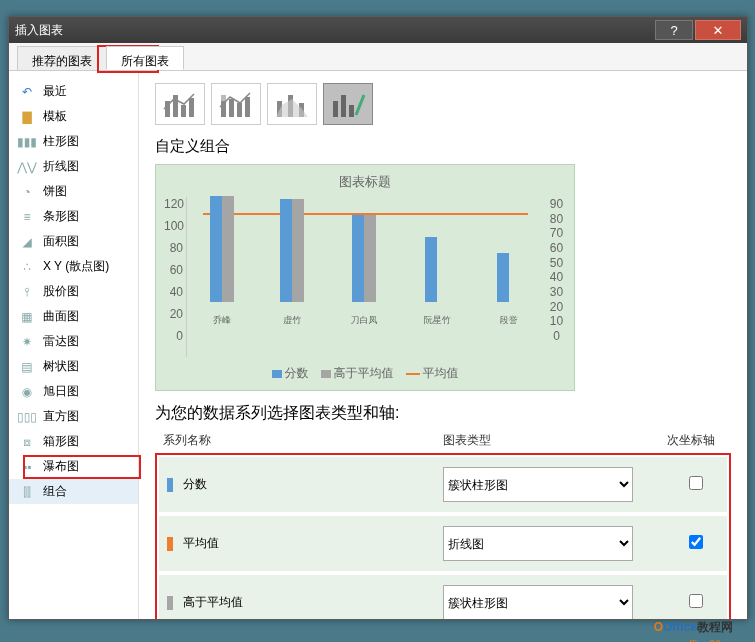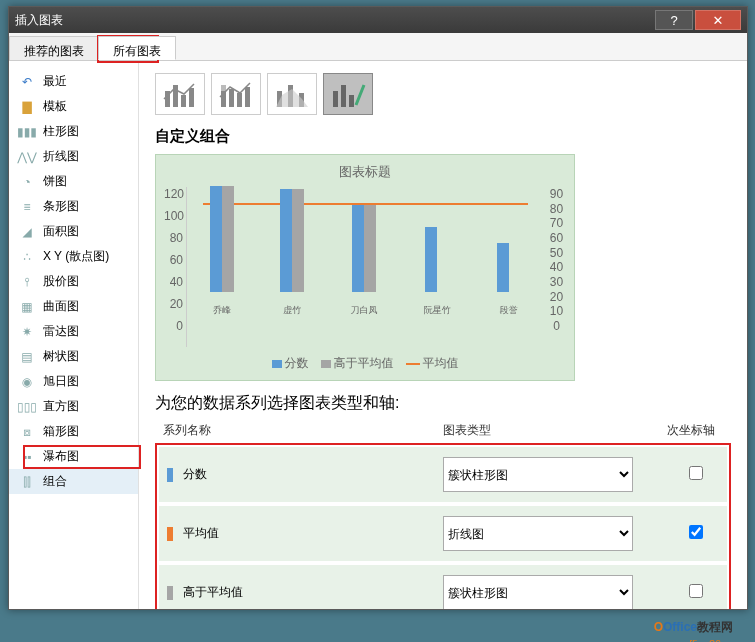--- a/index.html
+++ b/index.html
@@ -1,37 +1,37 @@
 <!DOCTYPE html>
 <html><head>
 <meta charset="utf-8">
 <style>
 *{box-sizing:border-box;margin:0;padding:0;font-family:"Microsoft YaHei","SimSun",sans-serif;font-size:12px}
 body{background:#4a7a8a;width:755px;height:642px;position:relative;overflow:hidden}
-.window{position:absolute;top:6px;left:8px;width:740px;height:604px;background:#fff;border:1px solid #5a5a5a;box-shadow:0 0 8px rgba(0,0,0,.4)}
+.window{position:absolute;top:16px;left:8px;width:740px;height:604px;background:#fff;border:1px solid #5a5a5a;box-shadow:0 0 8px rgba(0,0,0,.4)}
 .titlebar{height:26px;background:linear-gradient(#4d4d4d,#3a3a3a);color:#fff;display:flex;align-items:center;padding:0 6px}
 .titlebar .title{flex:1;font-size:12px}
 .titlebar .btn{width:38px;height:20px;margin-left:2px;display:flex;align-items:center;justify-content:center;color:#fff;font-size:13px;border:1px solid rgba(255,255,255,.2)}
 .titlebar .help{background:#555}
 .titlebar .close{background:#c94f3e;width:46px}
-.tabs{display:flex;border-bottom:1px solid #ccc;background:#f5f5f5;height:28px;padding-left:0}
+.tabs{display:flex;border-bottom:1px solid #ccc;background:#f5f5f5;height:28px;padding-left:8px}
 .tab{padding:6px 14px;border:1px solid #ccc;border-bottom:none;background:#eee;margin-right:-1px;margin-top:3px;cursor:pointer}
 .tab.active{background:#fff;border-bottom:1px solid #fff;position:relative;z-index:2}
 .hl-red{border:2px solid #d22;position:absolute;pointer-events:none}
 .body{display:flex;height:calc(100% - 54px)}
 .sidebar{width:130px;border-right:1px solid #e0e0e0;padding:8px 0}
 .side-item{display:flex;align-items:center;padding:4px 10px;cursor:pointer;gap:8px}
 .side-item.sel{background:#e4eff7}
 .side-item .ic{width:16px;height:14px;flex-shrink:0;display:flex;align-items:center;justify-content:center;color:#8aa}
 .content{flex:1;padding:12px 16px;overflow:hidden}
 .subtype-row{display:flex;gap:6px;margin-bottom:12px}
 .subtype{width:50px;height:42px;border:1px solid #ccc;display:flex;align-items:center;justify-content:center;cursor:pointer}
 .subtype.sel{background:#bfbfbf;border-color:#888}
 .subtype svg{width:36px;height:30px}
-h2{font-size:15px;font-weight:bold;margin-bottom:8px}
+h2{font-size:15px;font-weight:normal;margin-bottom:8px}
 .preview{background:#d9ead8;border:1px solid #b8d4b7;padding:8px;width:420px}
 .preview-title{text-align:center;color:#666;margin-bottom:6px;font-size:13px}
 .chart{position:relative;height:160px;display:flex}
 .yaxis{display:flex;flex-direction:column;justify-content:space-between;font-size:9px;color:#666;padding-bottom:14px;width:22px;text-align:right;padding-right:3px}
 .yaxis2{text-align:center;padding-left:3px;padding-right:0}
 .plot{flex:1;position:relative;border-left:1px solid #ccc}
 .bars{display:flex;justify-content:space-around;align-items:flex-end;height:130px;position:relative}
 .bg{display:flex;flex-direction:column;align-items:center;gap:8px}
 .bar-pair{display:flex;align-items:flex-end;gap:0}
 .bar{width:12px}

